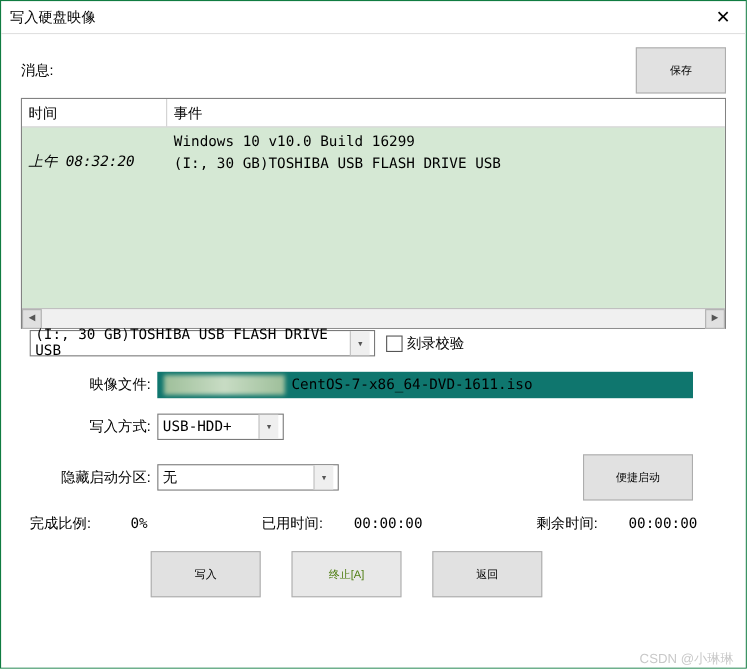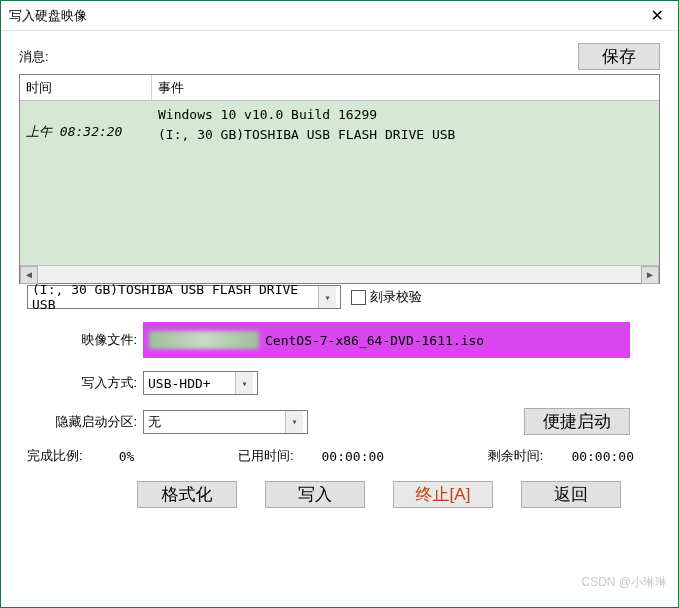--- a/index.html
+++ b/index.html
@@ -42,30 +42,30 @@
     }
     .msg-row {
       display: flex;
       align-items: center;
       margin-bottom: 4px;
     }
     .msg-label { flex: 1; }
     .btn {
       background: #e1e1e1;
       border: 1px solid #adadad;
-      padding: 1px 18px;
-      font-size: 17px;
+      padding: 13px 18px;
+      font-size: 10px;
       font-family: inherit;
       cursor: pointer;
       min-width: 82px;
       text-align: center;
     }
     .btn-wide { min-width: 100px; }
     .btn-disabled {
-      color: #c2410c;
+      color: #4d7c0f;
       background: #e8e8e8;
     }
     .log-box {
       border: 1px solid #828282;
       height: 210px;
       display: flex;
       flex-direction: column;
       margin-bottom: 0;
     }
     .log-header {
@@ -178,22 +178,22 @@
     }
     .checkbox {
       width: 15px;
       height: 15px;
       border: 1px solid #555;
       margin-right: 4px;
       background: #fff;
     }
     .image-file {
       flex: 1;
-      height: 36px;
-      background: #d946ef;
+      height: 24px;
+      background: #0f766e;
       display: flex;
       align-items: center;
       font-family: "NSimSun", monospace;
       font-size: 13px;
       padding: 0 6px;
       margin-right: 22px;
     }
     .image-blur {
       width: 110px;
       height: 18px;
@@ -228,21 +228,21 @@
     .speed-row .stat-label { margin-right: 28px; }
     .action-row {
       display: flex;
       gap: 28px;
       padding-left: 110px;
       margin-top: 4px;
     }
     .watermark {
       position: absolute;
       right: 12px;
-      bottom: 17px;
+      bottom: 0;
       font-size: 12px;
       color: #bfbfbf;
       opacity: 0.85;
       pointer-events: none;
     }
     .window-wrap { position: relative; width: 679px; }
   </style>
 </head>
 <body>
 
@@ -324,21 +324,20 @@
         <span class="stat-label sg1">完成比例:</span>
         <span class="stat-val" style="margin-left:30px">0%</span>
         <span class="stat-label sg2">已用时间:</span>
         <span class="stat-val" style="margin-left:22px">00:00:00</span>
         <span class="stat-label sg2">剩余时间:</span>
         <span class="stat-val sg3" style="margin-left:22px">00:00:00</span>
       </div>
 
 
       <div class="action-row">
-        <button class="btn btn-wide">格式化</button>
         <button class="btn btn-wide">写入</button>
         <button class="btn btn-wide btn-disabled">终止[A]</button>
         <button class="btn btn-wide">返回</button>
       </div>
 
     </div>
 
   </div>
 </div>
 <div class="watermark">CSDN @小琳琳</div>

